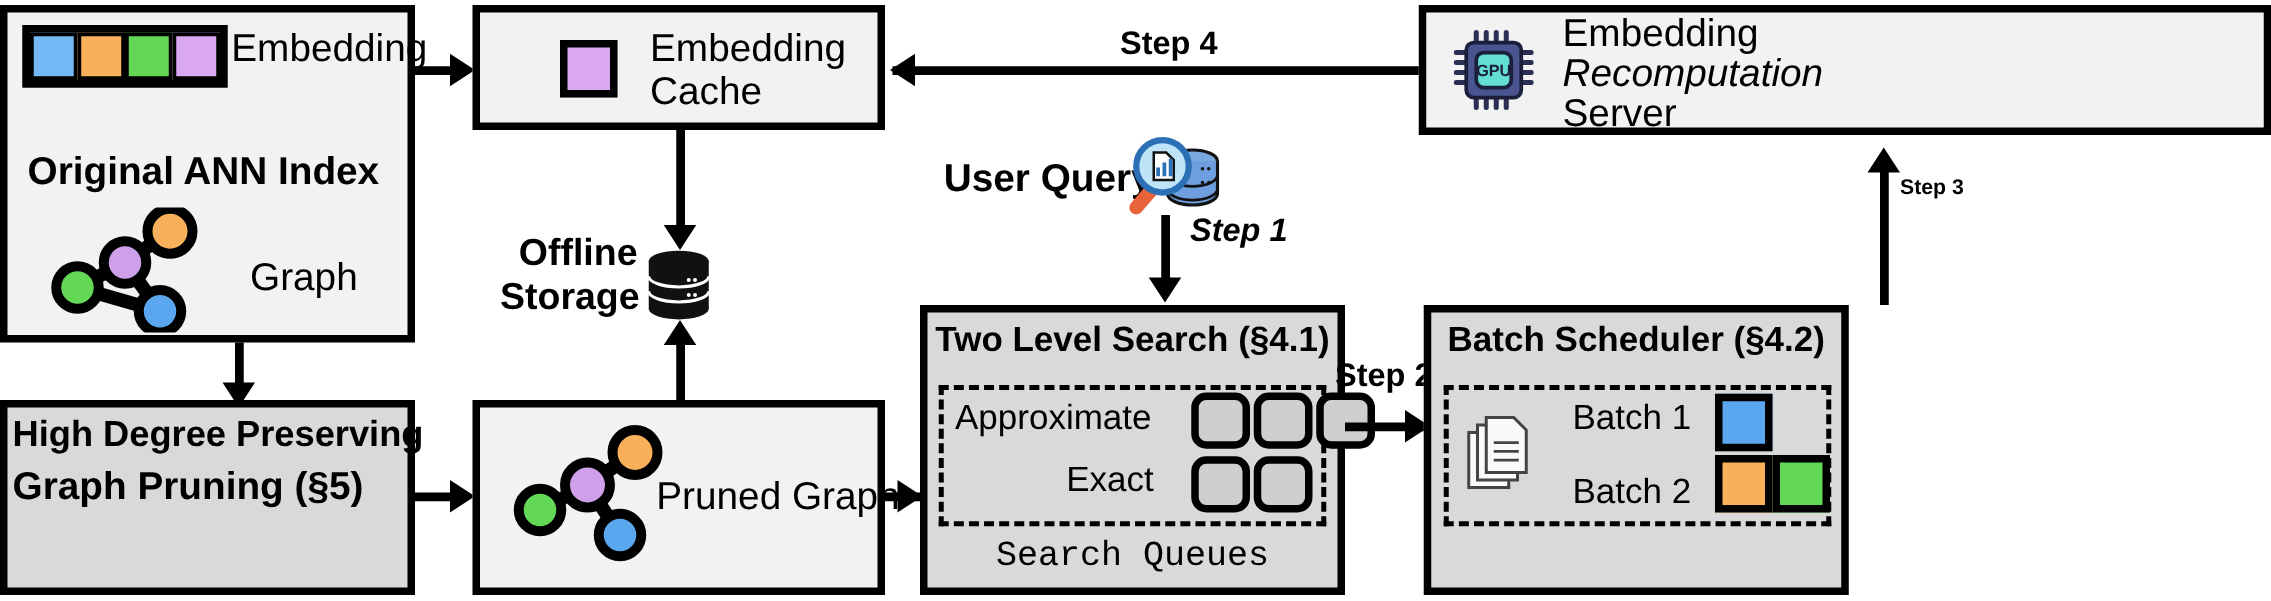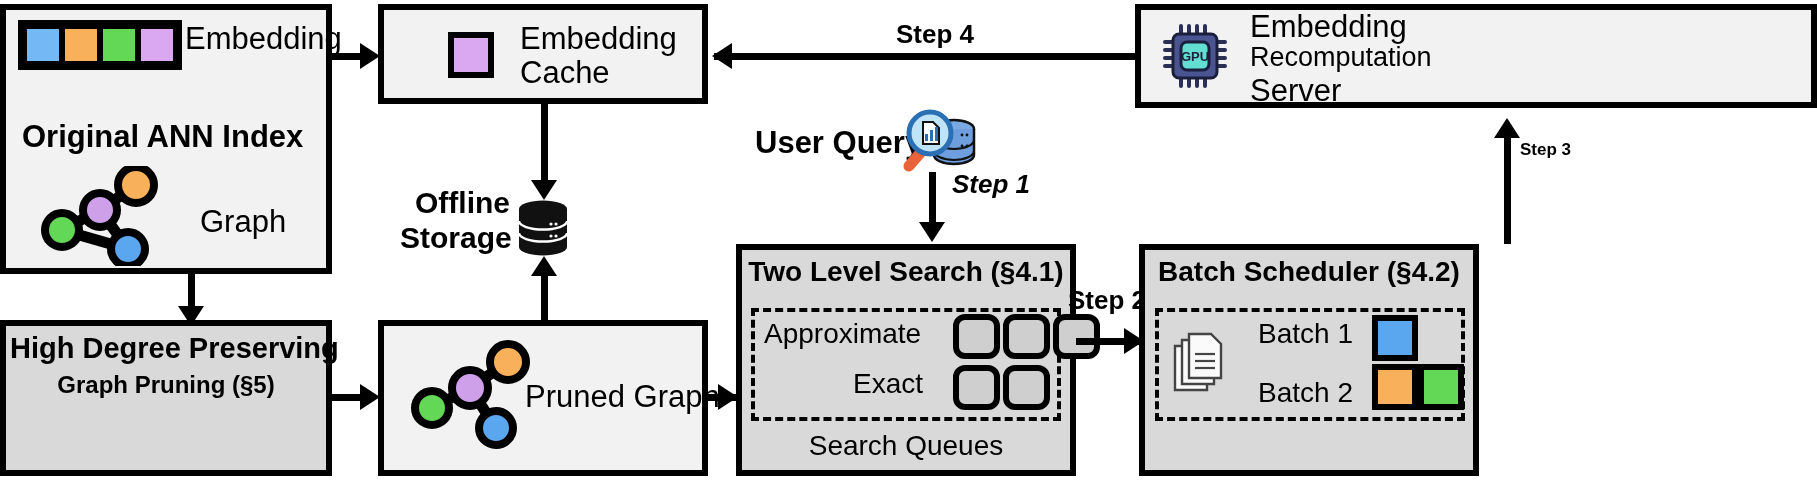--- a/index.html
+++ b/index.html
@@ -66,21 +66,21 @@
     <circle cx="26" cy="64" r="17" fill="#63d756" stroke="#000" stroke-width="8"></circle>
     <circle cx="92" cy="83" r="17" fill="#5ba7ef" stroke="#000" stroke-width="8"></circle>
   </svg>
   <div class="lbl" style="left:200px;top:205px;font-size:31px;">Graph</div>
 
   <div class="vline" style="left:188px;top:274px;height:38px;"></div>
   <div class="ar down" style="left:178px;top:306px;"></div>
 
   <div class="box grey" style="left:0px;top:320px;width:332px;height:156px;"></div>
   <div class="lbl b" style="left:10px;top:332px;width:312px;text-align:center;font-size:29px;">High Degree Preserving</div>
-  <div class="lbl b" style="left:10px;top:372px;width:312px;text-align:center;font-size:24px;">Graph Pruning (§5)</div>
+  <div class="lbl b" style="left:10px;top:372px;width:312px;text-align:left;font-size:31px;">Graph Pruning (§5)</div>
 
   <div class="hline" style="left:332px;top:394px;width:32px;"></div>
   <div class="ar right" style="left:360px;top:384px;"></div>
 
   <div class="hline" style="left:332px;top:53px;width:32px;"></div>
   <div class="ar right" style="left:360px;top:43px;"></div>
 
   <div class="box" style="left:378px;top:4px;width:330px;height:100px;"></div>
   <div class="sqr" style="left:448px;top:32px;width:46px;height:46px;background:#d9a8f0;"></div>
   <div class="lbl" style="left:520px;top:22px;font-size:31px;">Embedding</div>
@@ -169,21 +169,21 @@
   <div class="slotrow" style="left:953px;top:314px;">
     <div class="slot"></div>
     <div class="slot"></div>
     <div class="slot"></div>
   </div>
   <div class="lbl" style="left:853px;top:368px;font-size:28px;">Exact</div>
   <div class="slotrow" style="left:953px;top:365px;">
     <div class="slot"></div>
     <div class="slot"></div>
   </div>
-  <div class="lbl" style="left:746px;top:430px;width:320px;text-align:center;font-size:28px;">Search Queues</div>
+  <div class="lbl" style="left:746px;top:430px;width:320px;text-align:center;font-size:28px;font-family:Liberation Mono, monospace;">Search Queues</div>
 
   <div class="hline" style="left:1076px;top:338px;width:64px;"></div>
   <div class="ar right" style="left:1124px;top:328px;"></div>
   <div class="lbl b" style="left:1068px;top:286px;font-size:26px;">Step 2</div>
 
   <div class="box grey" style="left:1139px;top:244px;width:340px;height:232px;"></div>
   <div class="lbl b" style="left:1149px;top:256px;width:320px;text-align:center;font-size:28px;">Batch Scheduler (§4.2)</div>
   <div class="dashed" style="left:1155px;top:308px;width:310px;height:113px;"></div>
 
   <svg class="ico" style="left:1171px;top:330px;" width="58" height="66" viewBox="0 0 58 66">
@@ -231,20 +231,20 @@
         <line x1="53" y1="26" x2="62" y2="26"></line>
       <line x1="53" y1="34" x2="62" y2="34"></line>
         <line x1="53" y1="42" x2="62" y2="42"></line>
     </g>
     <rect x="10" y="10" width="44" height="44" rx="6" fill="#4a5490" stroke="#1b1f3b" stroke-width="3"></rect>
     <rect x="18" y="18" width="28" height="28" rx="6" fill="#62dfd2" stroke="#1b1f3b" stroke-width="3"></rect>
     <text x="32" y="37" font-family="'Liberation Sans', sans-serif" font-size="13" font-weight="bold" text-anchor="middle" fill="#1b1f3b">GPU</text>
   </svg>
 
   <div class="lbl" style="left:1250px;top:10px;font-size:31px;">Embedding</div>
-  <div class="lbl" style="left:1250px;top:42px;font-size:27px;">Recomputation</div>
+  <div class="lbl" style="left:1250px;top:42px;font-size:31px;font-style:italic;">Recomputation</div>
   <div class="lbl" style="left:1250px;top:74px;font-size:31px;text-align:right;">Server</div>
 
   <div class="hline" style="left:714px;top:53px;width:421px;"></div>
   <div class="ar left" style="left:712px;top:43px;"></div>
   <div class="lbl b" style="left:896px;top:20px;font-size:26px;">Step 4</div>
 
 </div>
 
 </body></html>

